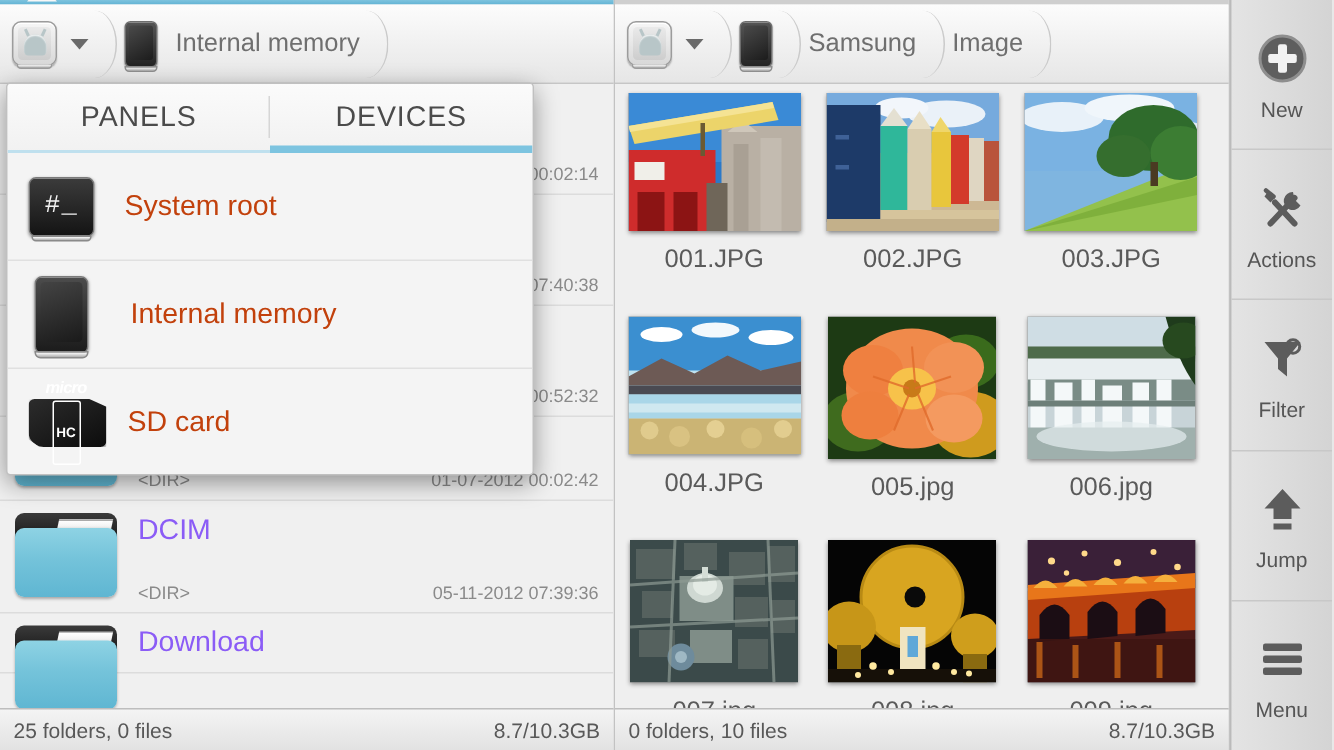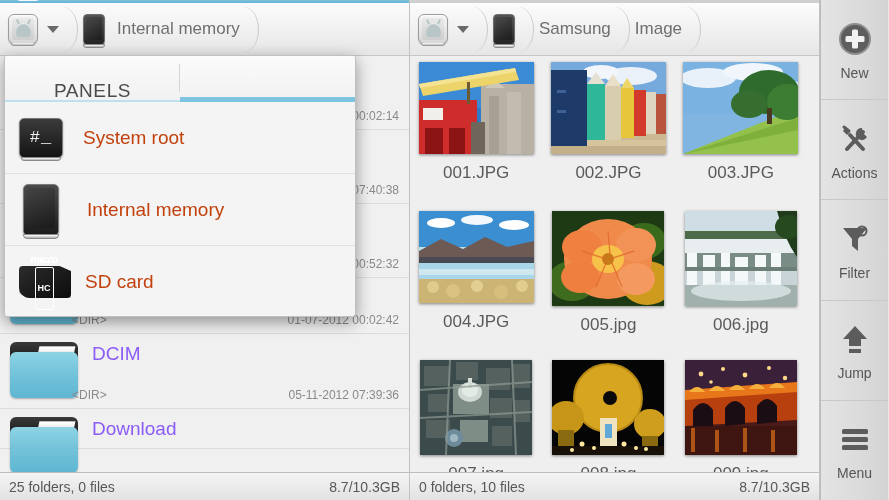--- a/index.html
+++ b/index.html
@@ -75,21 +75,21 @@
   .folder-ico .tab { position: absolute; left: 2px; top: 0; width: 68px; height: 16px;
      background: linear-gradient(#3a3a3a,#1d1d1d); border-radius: 6px 6px 0 0; }
   .folder-ico .paper { position: absolute; left: 30px; top: 4px; width: 36px; height: 14px;
      background: linear-gradient(#fff,#d6d6d6); transform: skewX(-12deg);
      border-top:1px solid #bbb; }
   .folder-ico .body { position: absolute; left: 2px; top: 10px; width: 68px; height: 46px;
      background: linear-gradient(#8ed3e4 0%, #74c3da 45%, #5fb6d2 100%);
      border-radius: 6px; box-shadow: 0 1px 2px rgba(0,0,0,.3); }
   .fname { font-size: 19px; color: #8b5cf6; margin: 5px 0 0 12px; }
   .fmeta { position: absolute; bottom: 6px; font-size: 12px; color: #8a8a8a; }
-  .fmeta.dir  { left: 72px; }
+  .fmeta.dir  { left: 92px; }
   .fmeta.date { right: 10px; }
 
   
   .statusbar { height: 28px; background: linear-gradient(#f4f4f4,#e2e2e2);
      border-top: 1px solid #bdbdbd; display: flex; align-items: center;
      justify-content: space-between; padding: 0 9px; font-size: 14px; color: #585858; }
 
   
   .thumbgrid { flex: 1; padding: 6px 12px 0 0; overflow: hidden; background: #efefef; }
   .trow { display: flex; height: 149px; }
@@ -111,21 +111,21 @@
 
   
   .dropdown { position: absolute; left: 4px; top: 55px; width: 352px; height: 262px;
      background: #f4f4f4; border: 1px solid #c0c0c0; border-radius: 3px;
      box-shadow: 0 5px 16px rgba(0,0,0,.40); z-index: 40; overflow: hidden; }
   .dd-arrow { position: absolute; left: 18px; top: -9px; width: 0; height: 0;
      border-left: 10px solid transparent; border-right: 10px solid transparent;
      border-bottom: 10px solid #f7f7f7; z-index: 41;
      filter: drop-shadow(0 -1px 0 #c0c0c0); }
   .dd-tabs { display: flex; height: 46px; background: linear-gradient(#fbfbfb,#f1f1f1); }
-  .dd-tab { flex: 1; display: flex; align-items: flex-end; justify-content: center;
+  .dd-tab { flex: 1; display: flex; align-items: center; justify-content: center;
      font-size: 19px; color: #4b4b4b; letter-spacing: .6px; position: relative; }
   .dd-tab .ul { position: absolute; left: 0; right: 0; bottom: 0; }
   .dd-tab.inactive .ul { height: 2px; background: #bfe0ee; }
   .dd-tab.active   .ul { height: 5px; background: #7dc4e0; }
   .dd-tab .sep { position: absolute; right: 0; top: 8px; bottom: 10px; width: 1px; background: #d6d6d6; }
   .dd-item { height: 72px; display: flex; align-items: center; padding-left: 14px;
      border-bottom: 1px solid #e0e0e0; }
   .dd-item:last-child { border-bottom: 0; }
   .dd-label { font-size: 19px; color: #c2410c; margin-left: 20px; }
 
@@ -250,20 +250,21 @@
 
     <div class="dd-arrow"></div>
     <div class="dropdown">
       <div class="dd-tabs">
         <div class="dd-tab inactive">
           <span>PANELS</span>
           <span class="sep"></span>
             <span class="ul"></span>
         </div>
         <div class="dd-tab active">
+          <span>DEVICES</span>
           <span class="ul"></span>
         </div>
       </div>
 
       <div class="dd-item">
         <span class="root-ico">
           <span class="txt">#_</span>
             <span class="ft"></span>
         </span>
         <span class="dd-label">System root</span>

